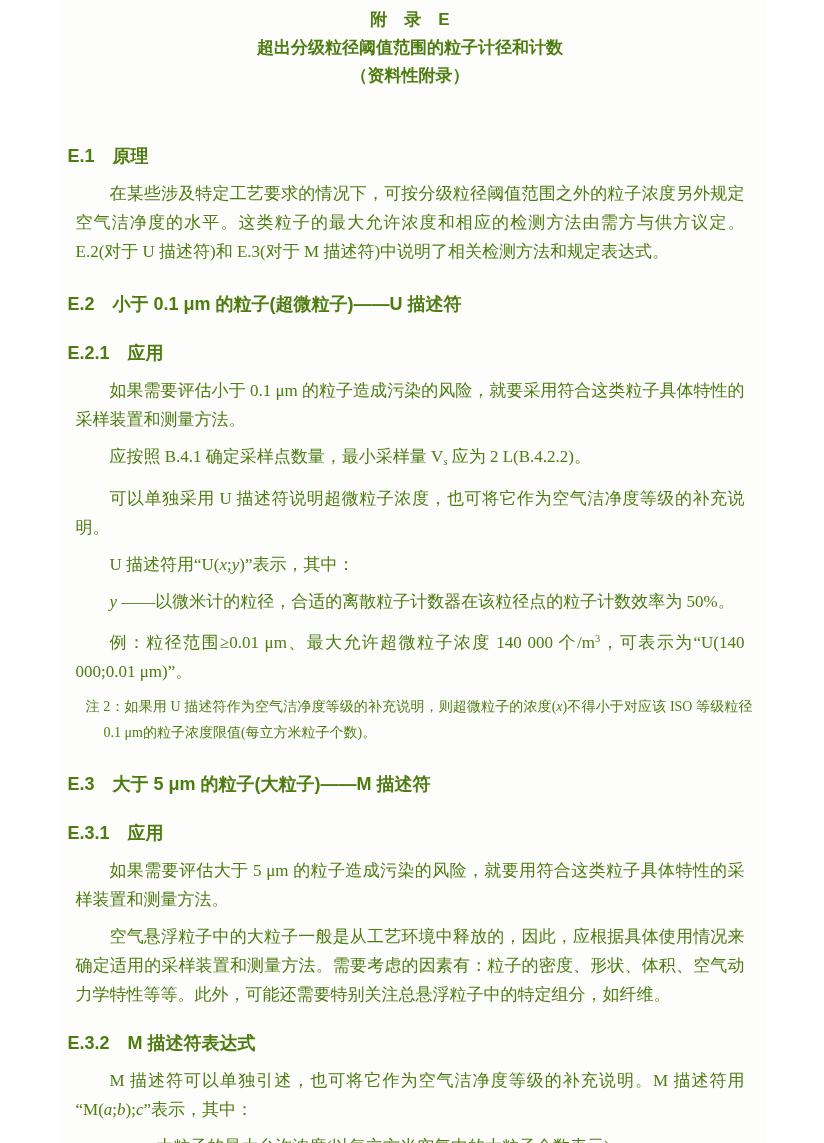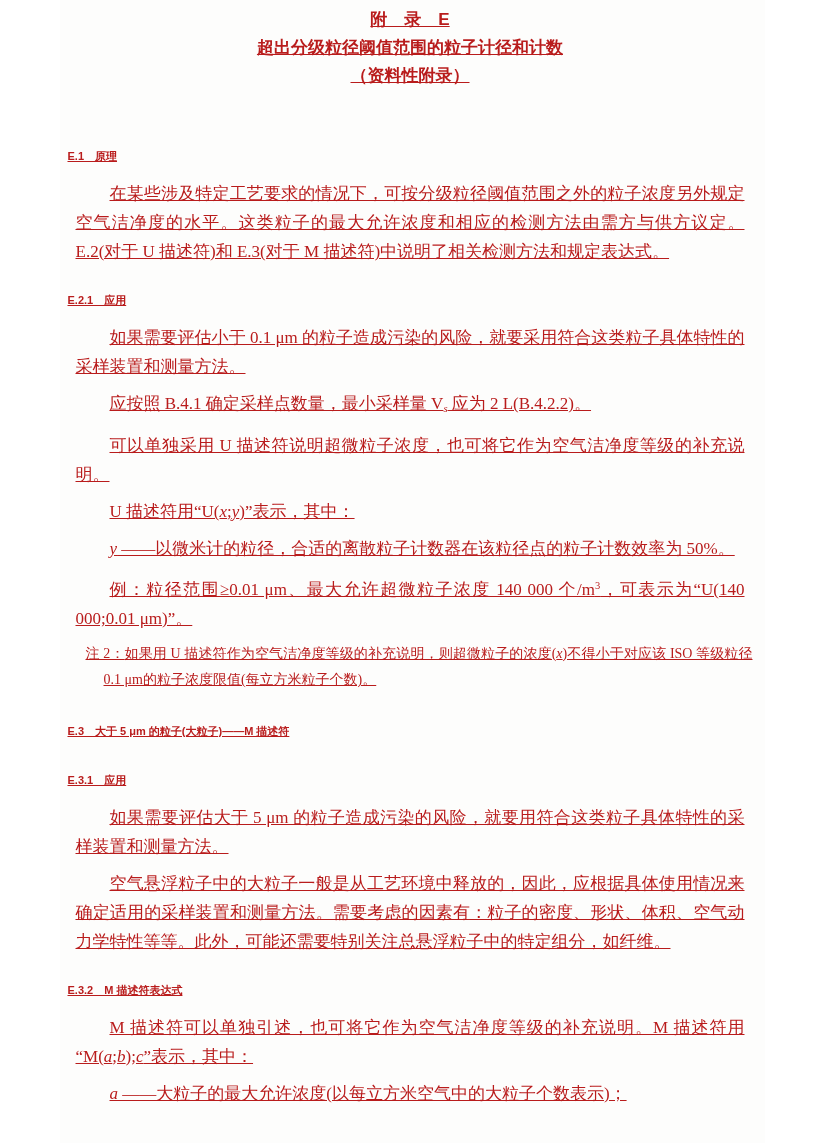--- a/index.html
+++ b/index.html
@@ -4,36 +4,35 @@
 <style>
   html, body { margin: 0; padding: 0; background: #ffffff; }
   .page {
     position: relative;
     width: 705px;
     height: 1143px;
     box-sizing: border-box;
     margin: 0 auto;
     padding: 6px 12px 0 8px;
     background: #fdfdfc;
-    color: #b91c1c;
+    color: #4d7c0f;
     font-family: "Liberation Serif", "DejaVu Serif", serif;
     font-size: 17px;
     overflow: hidden;
-    text-decoration: underline;
   }
   .title-block {
     text-align: center;
     font-family: "Liberation Sans", "DejaVu Sans", sans-serif;
     font-weight: 700;
     margin-bottom: 52px;
   }
   .title-line { line-height: 28px; }
   .h-sec, .h-sub {
     font-family: "Liberation Sans", "DejaVu Sans", sans-serif;
-    font-size: 11px;
+    font-size: 18px;
     font-weight: 700;
     line-height: 29px;
     margin: 20px 0 6px 0;
   }
   .h-major { margin-top: 24px; }
   .body {
     margin: 8px;
     line-height: 29px;
     text-align: justify;
   }
@@ -60,20 +59,21 @@
 
   <div class="title-block">
     <div class="title-line">附　录　E</div>
     <div class="title-line">超出分级粒径阈值范围的粒子计径和计数</div>
     <div class="title-line">（资料性附录）</div>
   </div>
 
   <div class="h-sec">E.1　原理</div>
   <p class="body ind">在某些涉及特定工艺要求的情况下，可按分级粒径阈值范围之外的粒子浓度另外规定空气洁净度的水平。这类粒子的最大允许浓度和相应的检测方法由需方与供方议定。E.2(对于 U 描述符)和 E.3(对于 M 描述符)中说明了相关检测方法和规定表达式。</p>
 
+  <div class="h-sec h-major">E.2　小于 0.1 μm 的粒子(超微粒子)——U 描述符</div>
 
   <div class="h-sub">E.2.1　应用</div>
   <p class="body ind">如果需要评估小于 0.1 μm 的粒子造成污染的风险，就要采用符合这类粒子具体特性的采样装置和测量方法。</p>
   <p class="body ind"><span>应按照 B.4.1 确定采样点数量，最小采样量 V</span><sub class="small">s</sub><span> 应为 2 L(B.4.2.2)。</span></p>
 
   <p class="body ind">可以单独采用 U 描述符说明超微粒子浓度，也可将它作为空气洁净度等级的补充说明。</p>
   <p class="body ind"><span>U 描述符用“U(</span><span class="var">x</span><span>;</span><span class="var">y</span><span>)”表示，其中：</span></p>
   <p class="body ind"><span class="var">y</span><span> ——以微米计的粒径，合适的离散粒子计数器在该粒径点的粒子计数效率为 50%。</span></p>
   <p class="body ind"><span>例：粒径范围≥0.01 μm、最大允许超微粒子浓度 140 000 个/m</span><sup class="small">3</sup><span>，可表示为“U(140 000;0.01 μm)”。</span></p>
 

